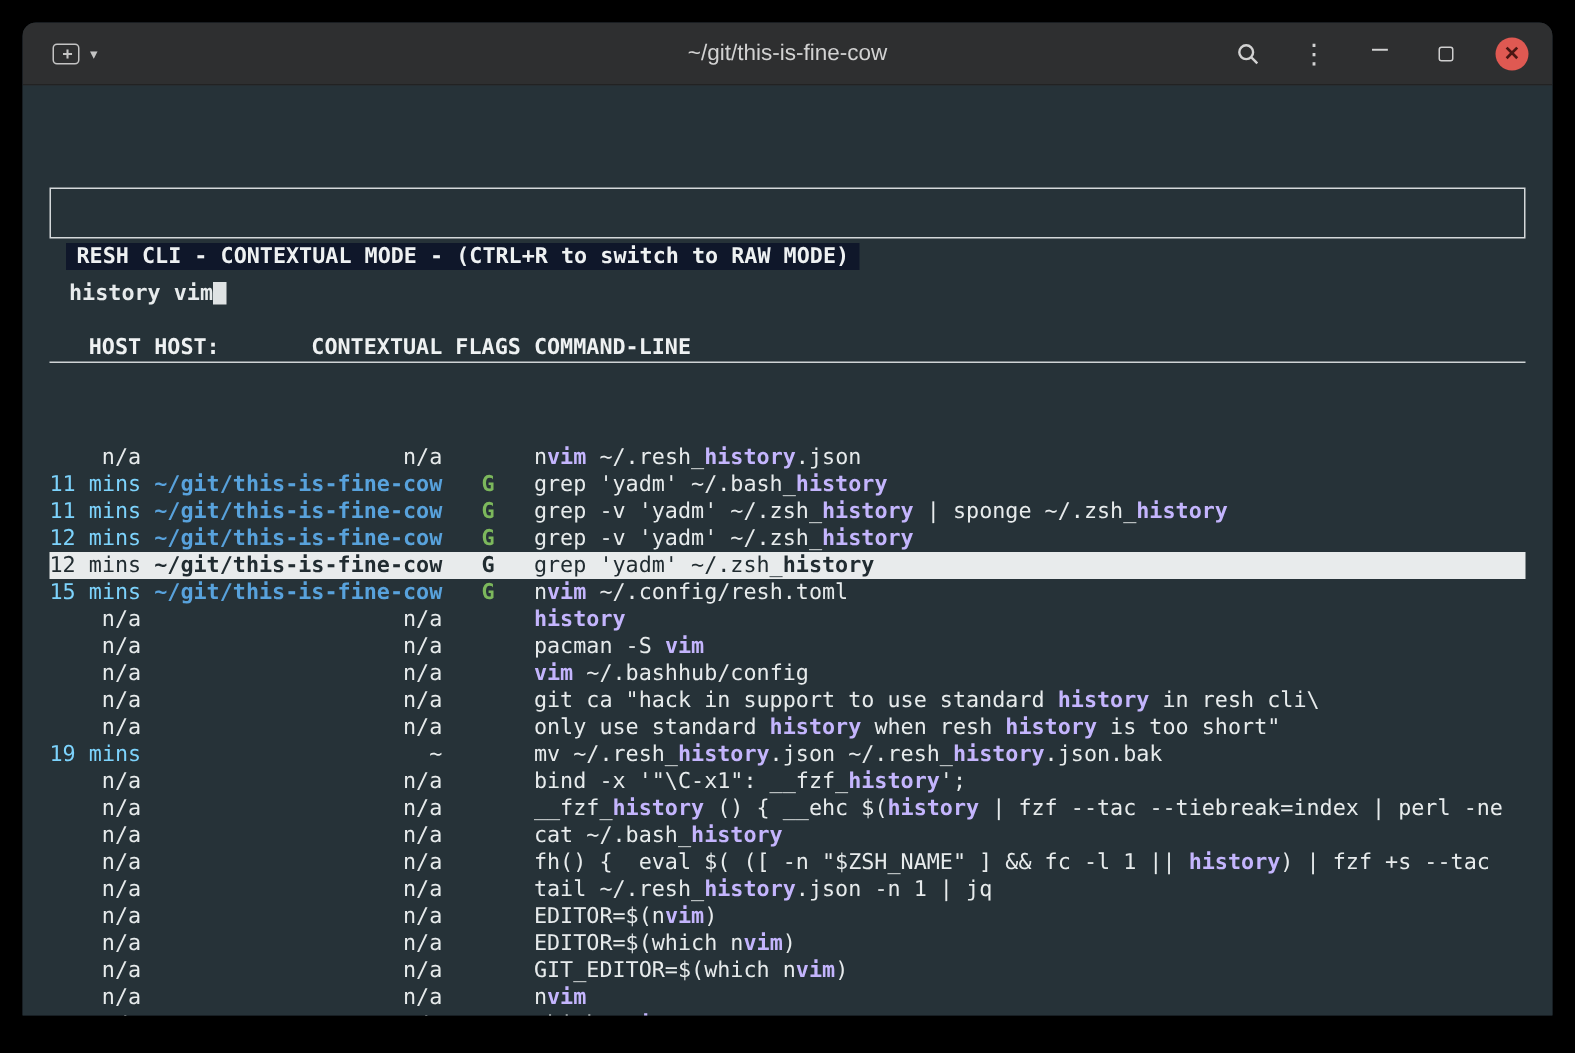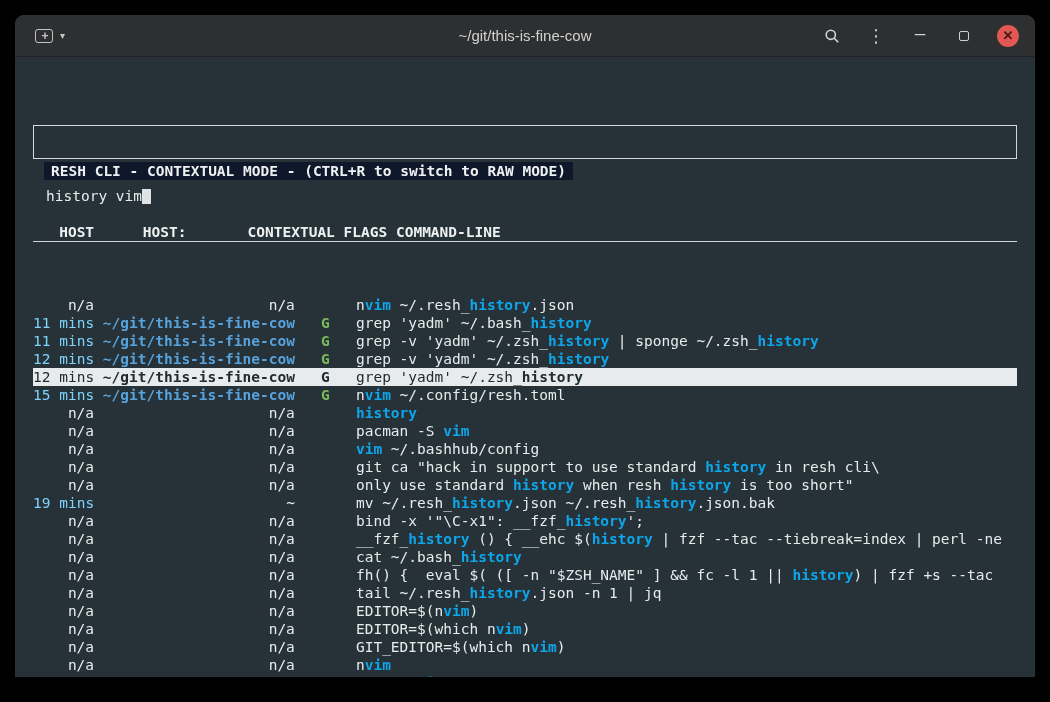--- a/index.html
+++ b/index.html
@@ -56,35 +56,35 @@
   }
 
   .search-box {
     position: relative; border: 1px solid #d4d8da; height: 34px;
     margin: 10px 0 10px 0;
   }
   .search-box-title {
     position: absolute; top: -9px; left: 10px; background: #0f172a;
     padding: 0 7px; font-weight: bold; color: #eef1f2; margin-top: 45px;
   }
-  .query-line { padding: 7px 0 0 12px; }
+  .query-line { padding: 7px 0 0 12px; font-weight: bold; }
   .cursor { display: inline-block; width: 8.7px; height: 15px; background: #dfe3e4; vertical-align: -3px; }
 
   .trow, .hrow { display: flex; height: 18px; white-space: pre; overflow: hidden; }
   .hrow { font-weight: bold; color: #eef1f2; border-bottom: 1px solid #cfd4d6; height: 19px; }
 
   .c-time { width: 7ch; text-align: right; margin-right: 1ch; flex: none; }
   .c-dir  { width: 22ch; text-align: right; margin-right: 1ch; flex: none; }
-  .h-dir  { display: inline-flex; justify-content: space-between; text-align: right; margin-left: 40px; }
+  .h-dir  { display: inline-flex; justify-content: space-between; text-align: right; }
   .c-flags{ width: 5ch; text-align: center; margin-right: 1ch; flex: none; font-weight: bold; color: #7cb85c; }
   .c-cmd  { flex: 1; overflow: hidden; }
 
   .t-time { color: #7dd3fc; }
   .d-host { color: #58a2dc; font-weight: bold; }
-  .hl     { color: #0ea5e9; font-weight: bold; }
+  .hl     { color: #c4b5fd; font-weight: bold; }
 
   .trow.selected { background: #e8ebec; color: #212c31; }
   .trow.selected .c-time, .trow.selected .t-time { color: #212c31; }
   .trow.selected .c-dir, .trow.selected .d-host { color: #212c31; }
   .trow.selected .c-flags { color: #212c31; }
   .trow.selected .hl { color: #212c31; }
 </style>
 </head>
 <body>
 

